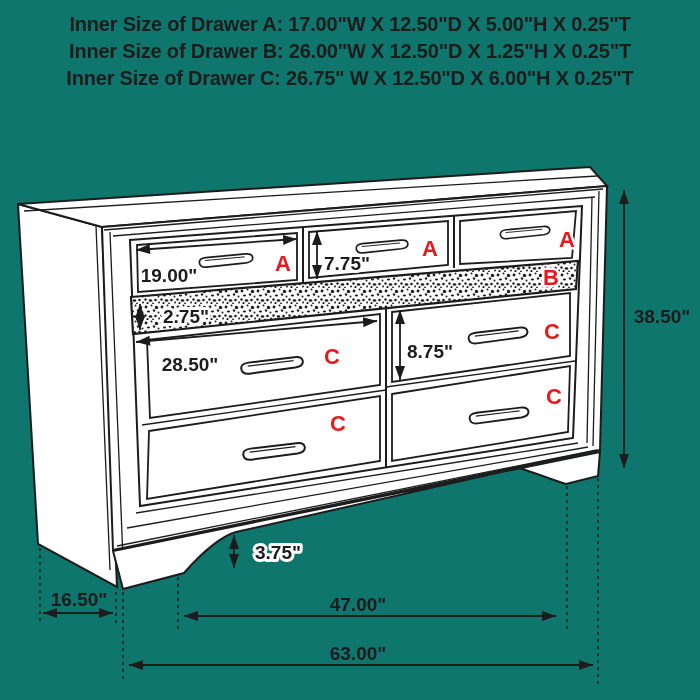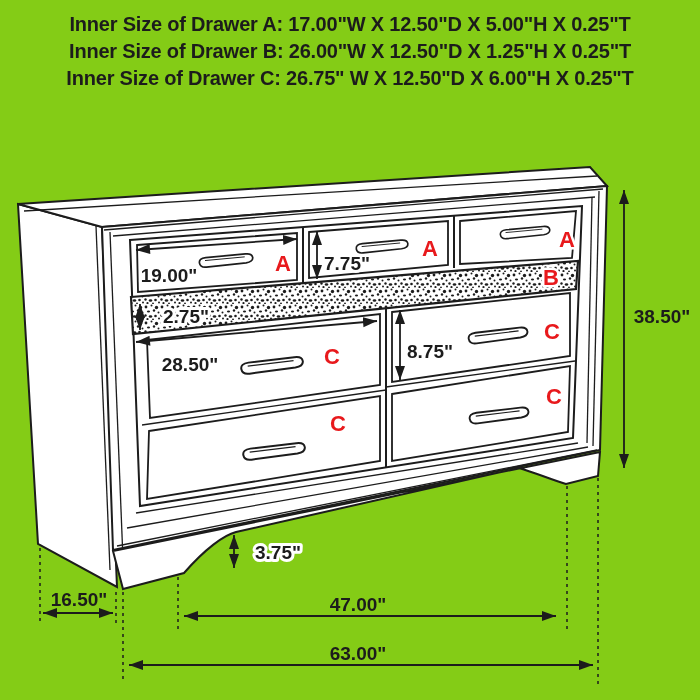--- a/index.html
+++ b/index.html
@@ -5,21 +5,21 @@
   html, body {
     margin: 0;
     padding: 0;
     background: #ffffff;
     font-family: "Liberation Sans", sans-serif;
   }
   .stage {
     position: relative;
     width: 700px;
     height: 700px;
-    background: #84cc16;
+    background: #0f766e;
     overflow: hidden;
   }
   svg { display: block; }
   text {
     font-family: "Liberation Sans", sans-serif;
     fill: #1c1c1c;
   }
   .hdr {
     font-size: 20px;
     font-weight: bold;

